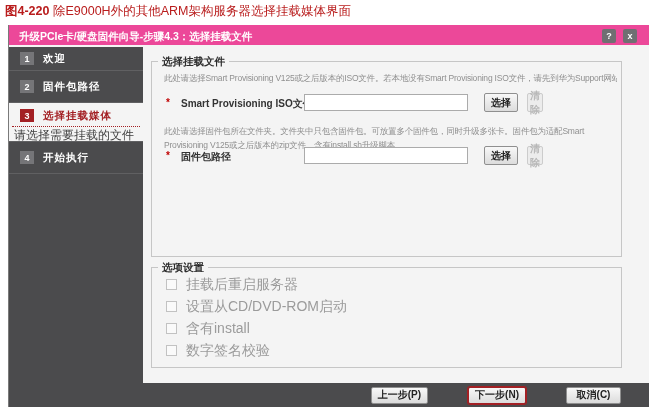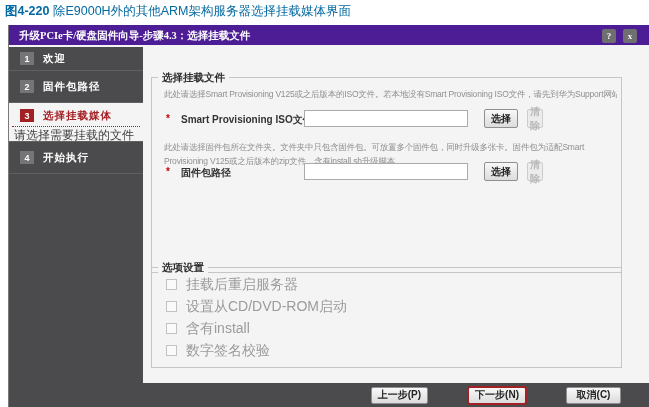--- a/index.html
+++ b/index.html
@@ -1,28 +1,28 @@
 <!DOCTYPE html>
 <html><head>
 <meta charset="utf-8">
 <style>
   * { margin:0; padding:0; box-sizing:border-box; }
   html,body { width:649px; height:407px; background:#ffffff; overflow:hidden;
     font-family:"Liberation Sans","DejaVu Sans",sans-serif; }
   body { position:relative; }
 
   
-  .fig-title { position:absolute; top:3px; left:5px; font-size:12.5px; color:#0369a1; white-space:nowrap; }
+  .fig-title { position:absolute; top:3px; left:5px; font-size:12.5px; color:#b91c1c; white-space:nowrap; }
   .fig-title b { font-weight:bold; }
 
   
   .dialog { position:absolute; left:8px; top:25px; width:641px; height:382px;
     background:#f4f4f4; border-left:1px solid #7a7a7a; }
 
-  .dialog-header { position:absolute; top:0; left:0; right:0; height:20px; background:#4c1d95;font-family:Liberation Serif, serif; }
+  .dialog-header { position:absolute; top:0; left:0; right:0; height:20px; background:#ec4899; }
   .dialog-title { line-height:22px; padding-left:10px; color:#ffffff; font-size:10.5px; font-weight:bold; white-space:nowrap; }
   .hdr-btn { position:absolute; top:4px; width:14px; height:14px; background:#6f6f72;
     color:#ffffff; font-size:9px; font-weight:bold; text-align:center; line-height:14px;
     border-radius:2px; cursor:pointer; }
   .hdr-help { right:33px; }
   .hdr-close { right:12px; }
 
   
   .sidebar { position:absolute; top:22px; left:0; width:134px; bottom:24px; background:#4b4b4d; }
   .step { height:32px; display:flex; align-items:center; padding-left:11px; border-bottom:1px solid #606062; }
@@ -33,21 +33,21 @@
   .step-active { background:#f4f4f4; border-bottom:1px solid #606062; padding-top:5px; height:39px; }
   .step-active .row { display:flex; align-items:center; padding-left:11px; height:15px; }
   .badge-red { background:#a32024; }
   .label-red { color:#a32024; }
   .dotted-line { margin:3px 3px 1px 3px; border-top:1px dotted #a32024; height:0; }
   .sub-label { font-size:12px; color:#3f3f3f; padding-left:5px; line-height:14px; white-space:nowrap; }
 
   
   .main { position:absolute; top:22px; left:134px; right:0; bottom:24px; background:#f4f4f4; }
   .groupbox { position:absolute; border:1px solid #c6c6c6; }
-  .gb-mount { left:8px; top:14px; width:471px; height:196px;margin-top:16px; }
+  .gb-mount { left:8px; top:14px; width:471px; height:196px; }
   .gb-options { left:8px; top:220px; width:471px; height:101px; }
   .legend { position:absolute; top:-7px; left:6px; background:#f4f4f4; padding:0 4px;
     font-size:10.5px; font-weight:bold; color:#2d2d2d; white-space:nowrap; }
 
   .desc { position:absolute; color:#909090; font-size:8.5px; letter-spacing:-0.2px; line-height:1.7; }
   .desc-iso { left:12px; top:9px; right:4px; white-space:nowrap; overflow:hidden; }
   .desc-fw  { left:12px; top:62px; right:16px; }
 
   .field-row { position:absolute; left:0; right:0; height:20px; }
   .row-iso { top:31px; }

